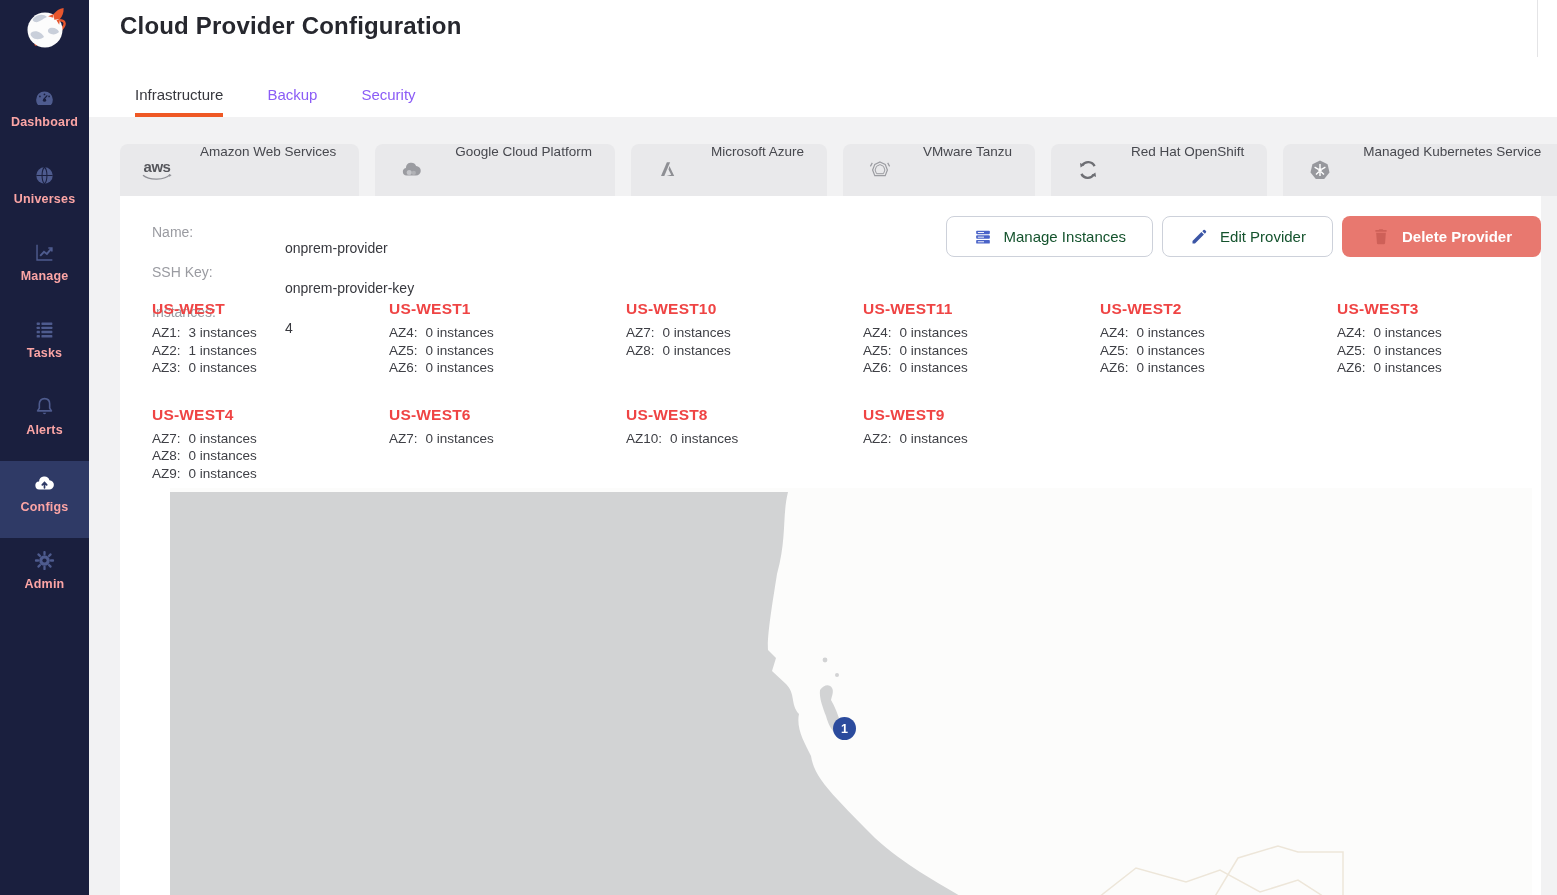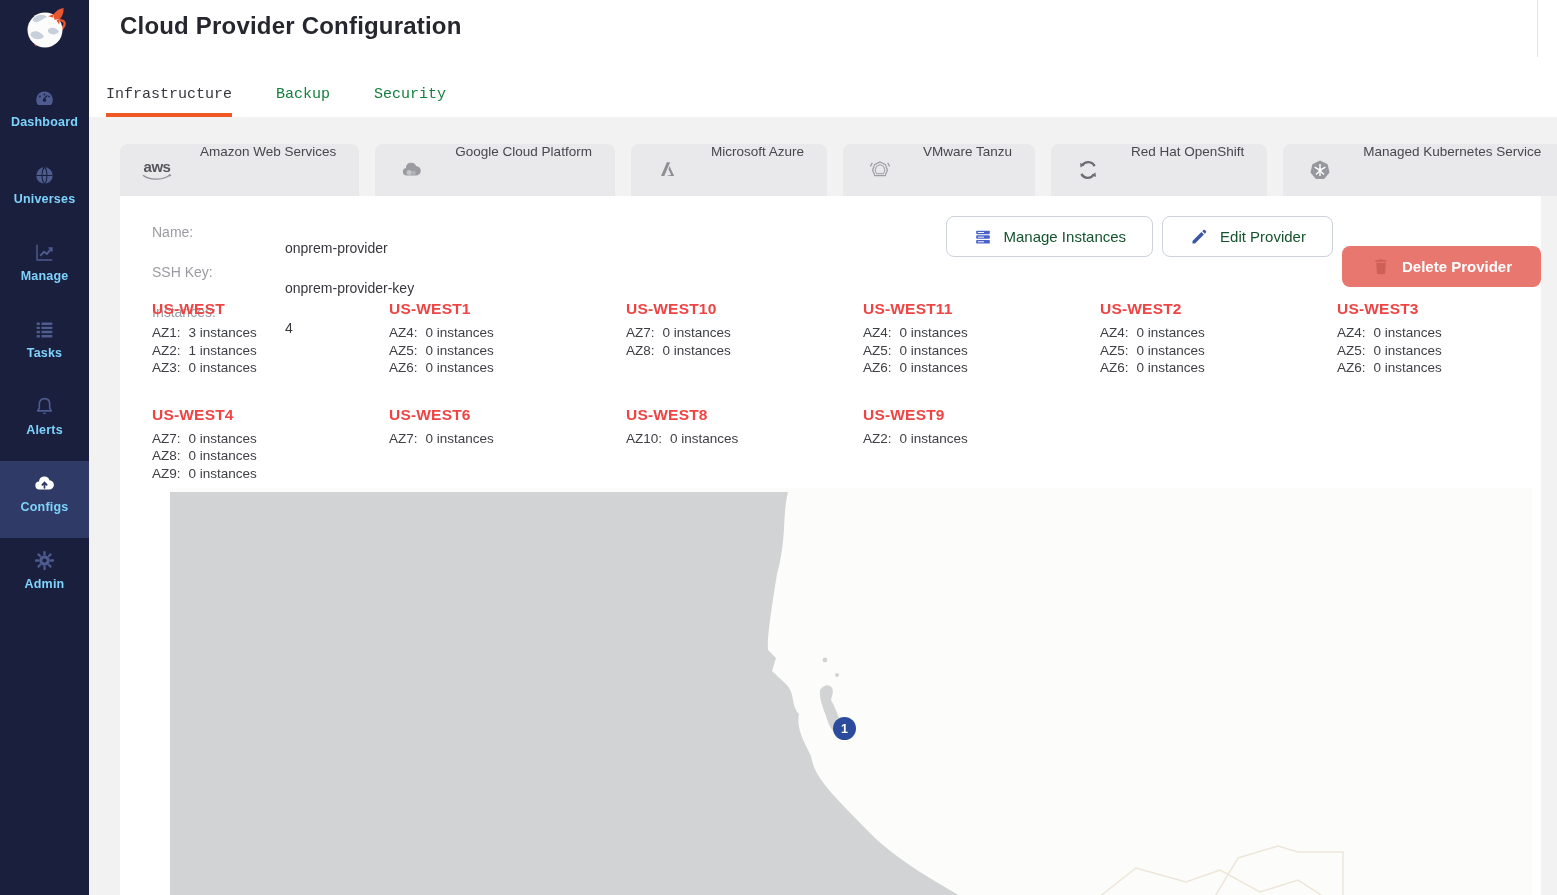--- a/index.html
+++ b/index.html
@@ -14,27 +14,27 @@
   }
   
   .sidebar{position:absolute;left:0;top:0;bottom:0;width:89px;background:var(--sidebar-bg);z-index:5;}
   .logo{width:56px;height:58px;margin:2px auto 0;}
   .nav{position:absolute;top:76px;left:0;right:0;}
   .nav-item{height:77px;box-sizing:border-box;padding-top:11px;text-align:center;cursor:pointer;}
   .nav-item.active{background:var(--sidebar-active);}
   .nav-item .ic{display:block;width:23px;height:23px;margin:0 auto;color:#4E5B8E;}
   .nav-item.active .ic{color:#fff;}
   .nav-item .ic svg{width:23px;height:23px;display:block;}
-  .nav-item .lbl{display:block;margin-top:5px;font-size:12.5px;font-weight:700;color:#7dd3fc;letter-spacing:.2px;}
+  .nav-item .lbl{display:block;margin-top:5px;font-size:12.5px;font-weight:700;color:#fca5a5;letter-spacing:.2px;}
   
   .main{position:absolute;left:89px;top:0;right:0;bottom:0;}
   .header{position:absolute;top:0;left:0;right:0;height:117px;background:#fff;padding-left:16px;}
   .title{position:absolute;left:31px;top:12px;margin:0;font-size:24px;font-weight:700;color:#26272E;letter-spacing:.2px;}
-  .page-tabs{position:absolute;left:17px;bottom:0;display:flex;gap:44px;font-family:Liberation Mono, monospace;}
-  .ptab{position:relative;padding-bottom:14px;font-size:15px;color:#15803d;cursor:pointer;}
+  .page-tabs{position:absolute;left:46px;bottom:0;display:flex;gap:44px;}
+  .ptab{position:relative;padding-bottom:14px;font-size:15px;color:#8b5cf6;cursor:pointer;}
   .ptab.active{color:#36373D;}
   .ptab.active::after{content:"";position:absolute;left:0;right:0;bottom:0;height:4px;background:var(--accent);}
   .scroll-hint{position:absolute;left:1448px;top:0;height:57px;width:0;border-left:1px solid #E4E4E6;}
   .content{position:absolute;top:117px;left:0;right:0;bottom:0;background:#F2F2F3;overflow:hidden;}
   
   .provider-tabs{position:absolute;left:31px;top:27px;display:flex;gap:16px;z-index:2;}
   .ctab{height:52px;box-sizing:border-box;padding:0 23px;display:flex;gap:29px;
         background:#E9E9EB;border-radius:8px 8px 0 0;font-size:13.5px;color:#47484E;white-space:nowrap;cursor:pointer;}
   .ctab.active{background:#fff;}
   .cic{display:flex;flex-direction:column;align-items:center;justify-content:center;width:28px;}
@@ -45,21 +45,21 @@
   .panel{position:absolute;left:31px;top:79px;width:1421px;bottom:0;background:#fff;overflow:hidden;}
   .info{position:absolute;left:32px;top:24px;}
   .info-row{display:flex;line-height:24px;font-size:14px;}
   .info-label{width:133px;color:#9A9BA1;}
   .info-value{color:#37383E;margin-top:16px;}
   .actions{position:absolute;top:20px;right:0;display:flex;gap:9px;}
   .btn{height:41px;box-sizing:border-box;padding:0 26px;border-radius:8px;background:#fff;border:1px solid #CDD1DA;
        display:flex;align-items:center;gap:11px;font-size:15px;color:#14532d;cursor:pointer;font-family:inherit;}
   .btn .bic{width:20px;height:20px;display:block;}
   .btn .bic svg{width:20px;height:20px;display:block;}
-  .btn.danger{background:var(--danger);border:none;color:#fff;font-weight:700;padding:16px 29px;margin-top:30px;}
+  .btn.danger{background:var(--danger);border:none;color:#fff;font-weight:700;padding:16px 29px;}
   
   .regions{position:absolute;left:32px;top:104px;display:grid;grid-template-columns:repeat(6,237px);row-gap:29px;}
   .region-name{font-size:15.5px;font-weight:700;color:#ef4444;margin-bottom:6px;letter-spacing:.2px;}
   .az-row{font-size:13.5px;color:#3F4046;line-height:17.5px;display:flex;gap:8px;}
   
   .map{position:absolute;left:50px;top:292px;width:1362px;height:420px;background:#FCFCFB;overflow:hidden;cursor:grab;}
   .map svg.geo{position:absolute;left:0;top:0;width:1362px;height:420px;}
   .marker{position:absolute;left:663px;top:229px;width:23px;height:23px;border-radius:50%;
           background:var(--marker);color:#fff;font-size:12.5px;font-weight:700;
           display:flex;align-items:center;justify-content:center;cursor:pointer;}

